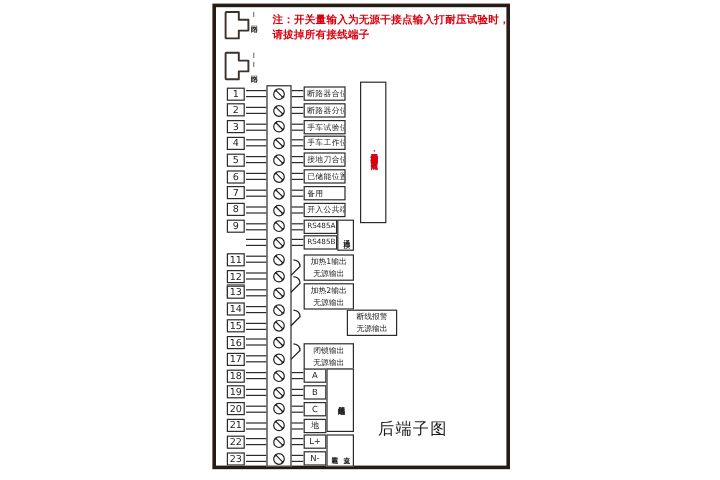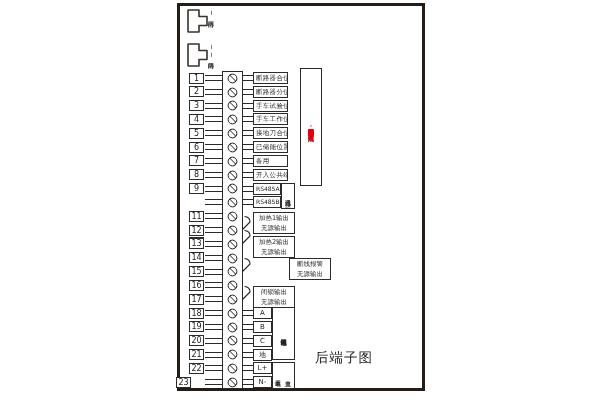--- a/index.html
+++ b/index.html
@@ -76,20 +76,24 @@
   </div>
   <div class="abs vtext portlbl" style="left:208px;top:9px;height:26px;">I网络口</div>
 
   <div class="abs" style="left:186px;top:42px;">
     <svg width="24" height="26" viewBox="0 0 24 26" fill="#ffffff" stroke="#3a322c" stroke-width="1.6" stroke-linejoin="round">
       <path d="M2.5,2 L13,2 L13,8.5 L21,8.5 L21,17.5 L13,17.5 L13,24 L2.5,24 Q2,24 2,23.5 L2,2.5 Q2,2 2.5,2 Z"></path>
     </svg>
   </div>
   <div class="abs vtext portlbl" style="left:208px;top:43px;height:26px;">II网络口</div>
 
+  <div class="abs note redtext">
+    <div>注：开关量输入为无源干接点输入打耐压试验时，</div>
+    <div>请拔掉所有接线端子</div>
+  </div>
 
   <div class="abs strip"></div>
 
   <div id="rows">
       <div class="abs numbox" style="left: 189px; top: 72.5px; width: 15px; height: 11px;">1</div>
       <div class="abs bar" style="left: 205px; top: 75px; width: 17px;"></div>
       <div class="abs" style="left: 227px; top: 72.8px;">
         <svg width="11" height="11" viewBox="0 0 11 11" fill="none" stroke="#222" stroke-width="1">
           <circle cx="5.5" cy="5.5" r="4.4"></circle>
           <path d="M2.9,2.3 L8.5,7.9 M1.9,3.2 L3.8,1.4 M7.6,8.8 L9.5,7.0"></path>
@@ -286,21 +290,21 @@
       <div class="abs numbox" style="left: 189px; top: 362.846px; width: 15px; height: 11px;">22</div>
       <div class="abs bar" style="left: 205px; top: 365.346px; width: 17px;"></div>
       <div class="abs" style="left: 227px; top: 363.146px;">
         <svg width="11" height="11" viewBox="0 0 11 11" fill="none" stroke="#222" stroke-width="1">
           <circle cx="5.5" cy="5.5" r="4.4"></circle>
           <path d="M2.9,2.3 L8.5,7.9 M1.9,3.2 L3.8,1.4 M7.6,8.8 L9.5,7.0"></path>
         </svg>
       </div>
       <div class="abs bar" style="left: 243px; top: 365.346px; width: 10px;"></div>
       <div class="abs lblbox lbl-phase" style="left: 253px; top: 362.346px; width: 19px; height: 12px;">L+</div>
-      <div class="abs numbox" style="left: 176px; top: 376.672px; width: 15px; height: 11px;">23</div>
+      <div class="abs numbox" style="left: 189px; top: 376.672px; width: 15px; height: 11px;">23</div>
       <div class="abs bar" style="left: 205px; top: 379.172px; width: 17px;"></div>
       <div class="abs" style="left: 227px; top: 376.972px;">
         <svg width="11" height="11" viewBox="0 0 11 11" fill="none" stroke="#222" stroke-width="1">
           <circle cx="5.5" cy="5.5" r="4.4"></circle>
           <path d="M2.9,2.3 L8.5,7.9 M1.9,3.2 L3.8,1.4 M7.6,8.8 L9.5,7.0"></path>
         </svg>
       </div>
       <div class="abs bar" style="left: 243px; top: 379.172px; width: 10px;"></div>
       <div class="abs lblbox lbl-phase" style="left: 253px; top: 376.172px; width: 19px; height: 12px;">N-</div>
       <div class="abs" style="left: 241px; top: 215px;">

